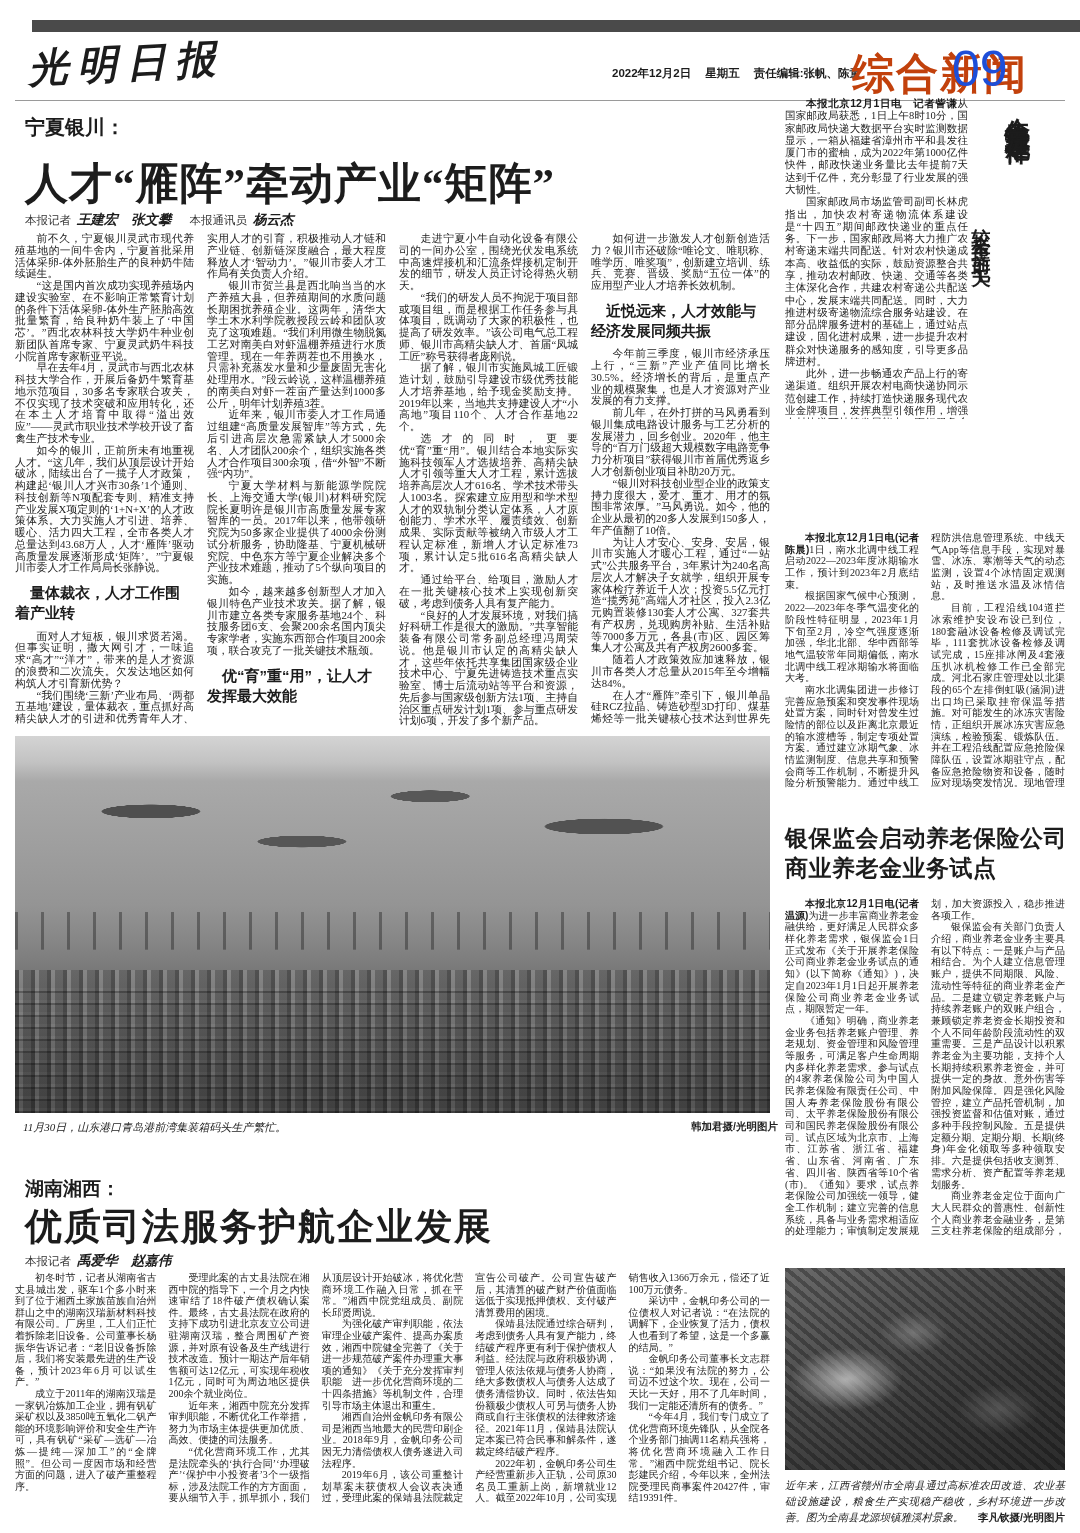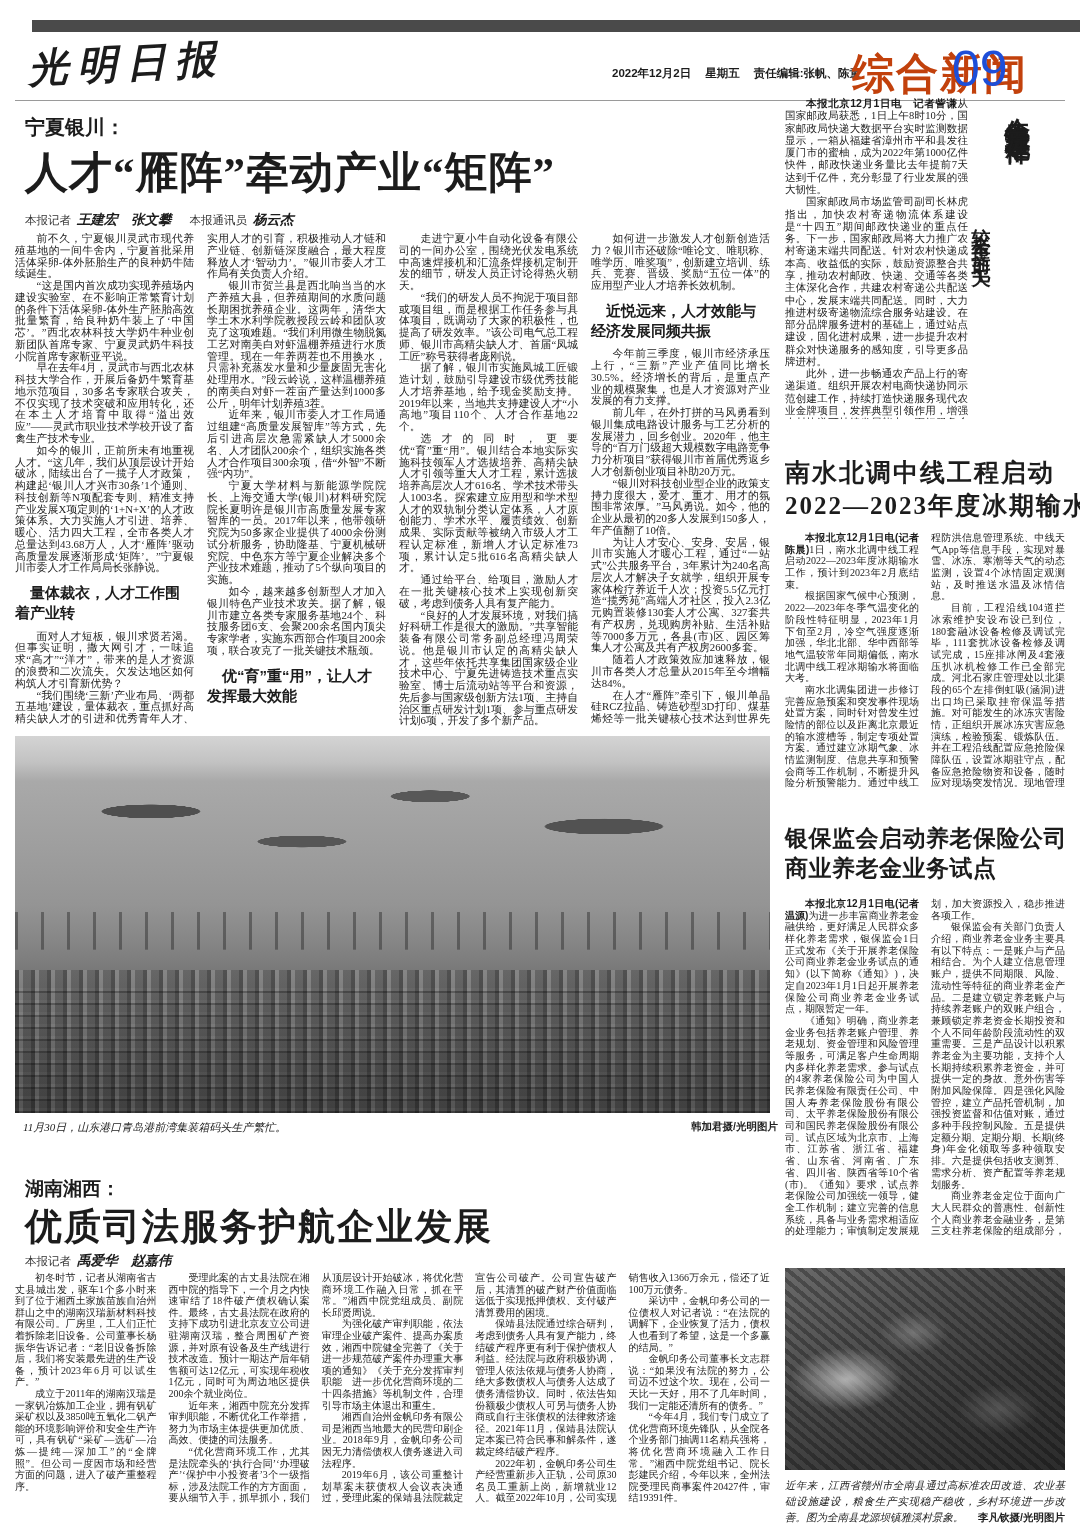--- a/index.html
+++ b/index.html
@@ -31,21 +31,21 @@
   .para b { font-family:"Liberation Sans",sans-serif; }
   .sub {
     font-family:"Liberation Sans",sans-serif; font-weight:bold;
     font-size:15px; line-height:1.35; margin:9px 0 7px; text-indent:1em;
   }
   .body-cols { overflow:hidden; }
 
   
   #ma-kicker { left:25px; top:114px; font-family:"Liberation Sans",sans-serif;
     font-size:20px; font-weight:bold; }
-  #ma-headline { left:25px; top:144px; font-size:43px; font-weight:900;
+  #ma-headline { left:25px; top:155px; font-size:43px; font-weight:900;
     letter-spacing:1px; white-space:nowrap; }
   #ma-byline { left:25px; top:211px; font-size:11.5px; }
   .byline-role { color:#333; margin-right:6px; }
   .byline-names { font-weight:bold; font-size:13.5px; margin-right:18px; font-style:italic; }
   #ma-body { left:15px; top:233px; width:755px; height:500px;
     column-count:4; column-gap:13px; font-size:10.8px; line-height:1.09; }
 
   
   #main-photo {
     left:15px; top:736px; width:755px; height:377px;
@@ -165,24 +165,20 @@
   </div>
 
   <div class="abs body-cols" id="ex-body">
       <p class="para"><b>本报北京12月1日电　记者訾谦</b>从国家邮政局获悉，1日上午8时10分，国家邮政局快递大数据平台实时监测数据显示，一箱从福建省漳州市平和县发往厦门市的蜜柚，成为2022年第1000亿件快件，邮政快递业务量比去年提前7天达到千亿件，充分彰显了行业发展的强大韧性。</p>
       <p class="para">国家邮政局市场监管司副司长林虎指出，加快农村寄递物流体系建设是“十四五”期间邮政快递业的重点任务。下一步，国家邮政局将大力推广农村寄递末端共同配送。针对农村快递成本高、收益低的实际，鼓励资源整合共享，推动农村邮政、快递、交通等各类主体深化合作，共建农村寄递公共配送中心，发展末端共同配送。同时，大力推进村级寄递物流综合服务站建设。在部分品牌服务进村的基础上，通过站点建设，固化进村成果，进一步提升农村群众对快递服务的感知度，引导更多品牌进村。</p>
       <p class="para">此外，进一步畅通农产品上行的寄递渠道。组织开展农村电商快递协同示范创建工作，持续打造快递服务现代农业金牌项目，发挥典型引领作用，增强农村快递可持续发展能力，更好服务乡村振兴。</p>
     </div>
   <div class="abs vtext" id="ex-subhead">较去年提前七天</div>
   <div class="abs vtext" id="ex-headline">今年快递业务量再超千亿件</div>
 
-  <h2 class="abs rail-headline" id="water-headline">
-    <div>南水北调中线工程启动</div>
-    <div>2022—2023年度冰期输水</div>
-  </h2>
   <div class="abs rail-body" id="water-body">
       <p class="para"><b>本报北京12月1日电(记者陈晨)</b>1日，南水北调中线工程启动2022—2023年度冰期输水工作，预计到2023年2月底结束。</p>
       <p class="para">根据国家气候中心预测，2022—2023年冬季气温变化的阶段性特征明显，2023年1月下旬至2月，冷空气强度逐渐加强，华北北部、华中西部等地气温较常年同期偏低，南水北调中线工程冰期输水将面临大考。</p>
       <p class="para">南水北调集团进一步修订完善应急预案和突发事件现场处置方案，同时针对曾发生过险情的部位以及距离北京最近的输水渡槽等，制定专项处置方案。通过建立冰期气象、冰情监测制度、信息共享和预警会商等工作机制，不断提升风险分析预警能力。通过中线工程防洪信息管理系统、中线天气App等信息手段，实现对暴雪、冰冻、寒潮等天气的动态监测，设置4个冰情固定观测站，及时推送水温及冰情信息。</p>
       <p class="para">目前，工程沿线104道拦冰索维护安设布设已到位，180套融冰设备检修及调试完毕，111套扰冰设备检修及调试完成，15座排冰闸及4套液压扒冰机检修工作已全部完成。河北石家庄管理处以北渠段的65个左排倒虹吸(涵洞)进出口均已采取挂帘保温等措施。对可能发生的冰冻灾害险情，正组织开展冰冻灾害应急演练，检验预案、锻炼队伍。并在工程沿线配置应急抢险保障队伍，设置冰期驻守点，配备应急抢险物资和设备，随时应对现场突发情况。现地管理处还与当地有关单位签订了热水供给协议，紧急情况下可保障融冰需要。</p>
     </div>
 
   <h2 class="abs rail-headline" id="pension-headline">
     <div>银保监会启动养老保险公司</div>
     <div>商业养老金业务试点</div>

